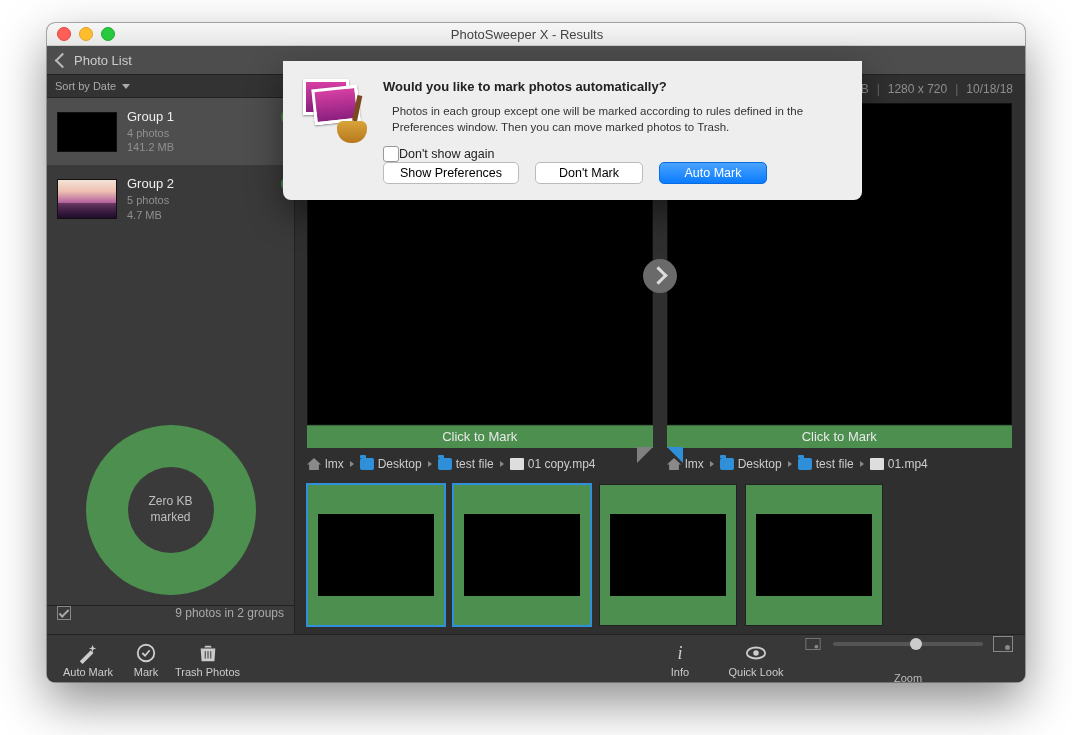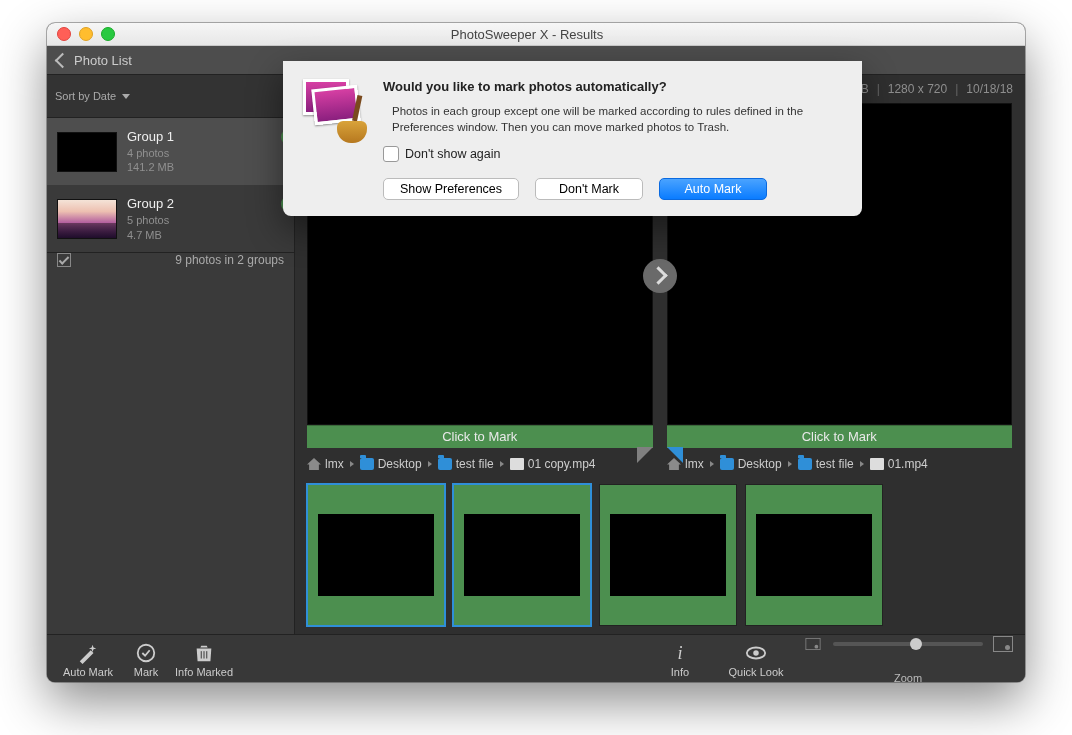--- a/index.html
+++ b/index.html
@@ -13,21 +13,21 @@
   .dot.y{background:#ffbd2e;border:1px solid #dea123;}
   .dot.g{background:#28c940;border:1px solid #1aab29;}
   .title{position:absolute;left:0;right:18px;text-align:center;color:#444;font-size:13px;pointer-events:none;}
   
   .headerbar{height:28px;background:#4d4d4d;border-bottom:1px solid #222;display:flex;align-items:center;color:#ccc;}
   .back{display:flex;align-items:center;gap:6px;padding:0 10px;cursor:pointer;}
   .chev-left{width:9px;height:9px;border-left:2px solid #bbb;border-bottom:2px solid #bbb;transform:rotate(45deg);}
   
   .body{display:flex;height:calc(100% - 22px - 28px - 50px);}
   .sidebar{width:247px;background:#3a3a3a;border-right:1px solid #222;display:flex;flex-direction:column;}
-  .sortbar{height:22px;background:#333;border-bottom:1px solid #222;display:flex;align-items:center;padding:10px 8px;font-size:11px;color:#aaa;gap:6px;cursor:pointer;}
+  .sortbar{height:22px;background:#333;border-bottom:1px solid #222;display:flex;align-items:center;padding:0 8px;font-size:11px;color:#aaa;gap:6px;cursor:pointer;}
   .sortbar .tri{width:0;height:0;border-left:4px solid transparent;border-right:4px solid transparent;border-top:5px solid #aaa;}
   .group{display:flex;align-items:center;gap:10px;padding:10px;position:relative;cursor:pointer;}
   .group.sel{background:#4e4e4e;}
   .group .thumb{width:58px;height:38px;background:#000;border:1px solid #111;}
   .group .thumb.sunset{background:linear-gradient(to top,#6a2c8e 0%,#b35f9f 40%,#edc0b1 70%,#f4e3d7 100%);position:relative;}
   .group .thumb.sunset::after{content:"";position:absolute;bottom:0;left:0;right:0;height:40%;background:linear-gradient(rgba(0,0,0,0.4),rgba(0,0,0,0.7));}
   .group .meta{line-height:1.35;}
   .group .gname{color:#eee;font-size:13px;}
   .group .gsub{color:#909090;font-size:11px;}
   .group .badge{position:absolute;right:-12px;top:10px;background:#4c8f4f;color:#fff;border-radius:12px;padding:2px 10px 2px 8px;font-size:12px;}
@@ -76,23 +76,23 @@
   .sheet{position:absolute;left:236px;top:38px;width:539px;background:#eee;border-radius:0 0 8px 8px;box-shadow:0 14px 35px rgba(0,0,0,0.45);color:#222;padding:18px 20px 16px 20px;z-index:20;}
   .sheet .row{display:flex;gap:16px;}
   .brush{width:64px;height:64px;position:relative;flex:none;}
   .brush .photo{position:absolute;left:0;top:0;width:40px;height:30px;background:linear-gradient(#d63fa3,#8a1f7e);border:3px solid #fff;box-shadow:0 1px 2px rgba(0,0,0,0.4);}
   .brush .photo2{left:10px;top:8px;transform:rotate(-6deg);}
   .brush .broom{position:absolute;right:0;bottom:0;width:32px;height:48px;}
   .broom .handle{position:absolute;right:10px;top:0;width:5px;height:26px;background:#7a4a1e;transform:rotate(12deg);transform-origin:bottom;}
   .broom .head{position:absolute;right:0;bottom:0;width:30px;height:22px;background:linear-gradient(#d9a33a,#b6781f);border-radius:6px 6px 14px 14px;}
   .sheet h3{margin:0 0 8px 0;font-size:13px;font-weight:700;color:#222;}
   .sheet p{margin:9px;font-size:11.5px;color:#333;line-height:1.4;}
-  .sheet .chk{display:flex;align-items:center;gap:6px;margin-top:11px;font-size:12.5px;color:#222;}
+  .sheet .chk{display:flex;align-items:center;margin-top:11px;font-size:12.5px;color:#222;}
   .sheet .chk .box{width:14px;height:14px;border:1px solid #999;border-radius:3px;background:#fff;}
-  .sheet .btnrow{display:flex;gap:16px;margin-top:16px;padding-left:80px;}
+  .sheet .btnrow{display:flex;gap:16px;padding-left:80px;}
   .sheet button{font:inherit;font-size:12.5px;padding:3px 0;border-radius:5px;border:1px solid #bbb;background:#fff;cursor:pointer;}
   .sheet button.primary{background:linear-gradient(#4aa3ff,#0a7cff);border-color:#0a6ae0;color:#fff;}
   .btn-pref{width:136px;}
   .btn-dont{width:108px;}
   .btn-auto{width:108px;}
 </style>
 </head>
 <body>
 
 <div class="stage">
@@ -135,20 +135,28 @@
         <div class="group">
           <div class="thumb sunset"></div>
           <div class="meta">
             <div class="gname">Group 2</div>
             <div class="gsub">5 photos</div>
             <div class="gsub">4.7 MB</div>
           </div>
           <div class="badge">5</div>
         </div>
 
+        <div class="donut-wrap">
+          <div class="donut">
+            <div class="dtext">
+              <span>Zero KB</span><br>
+              <span>marked</span>
+            </div>
+          </div>
+        </div>
 
         <div class="sb-footer">
           <span class="ck"></span>
           <span>9 photos in 2 groups</span>
         </div>
       </div>
 
       <div class="main">
         <div class="file-meta">
           <span style="position:absolute;right:220px;top:94px;color:#b7b7b7;">Movie</span>
@@ -234,21 +242,21 @@
             <circle cx="12" cy="12" r="9" fill="none" stroke="#ccc" stroke-width="2"></circle>
             <path d="M8 12l3 3 5-6" fill="none" stroke="#ccc" stroke-width="2"></path>
           </svg>
         <span>Mark</span>
       </div>
       <div class="tbtn">
         <svg viewBox="0 0 24 24">
             <path fill="#ccc" d="M4 7h16l-1 14H5zM9 4h6l1 2H8z"></path>
             <path stroke="#2f2f2f" d="M9 10v8M12 10v8M15 10v8"></path>
           </svg>
-        <span>Info Marked</span>
+        <span>Trash Photos</span>
       </div>
 
       <div class="foot-right">
         <div class="tbtn">
           <svg viewBox="0 0 24 24">
               <text x="12" y="18" text-anchor="middle" font-style="italic" font-family="serif" font-size="20" fill="#ccc">i</text>
             </svg>
           <span>Info</span>
         </div>
         <div class="tbtn">

